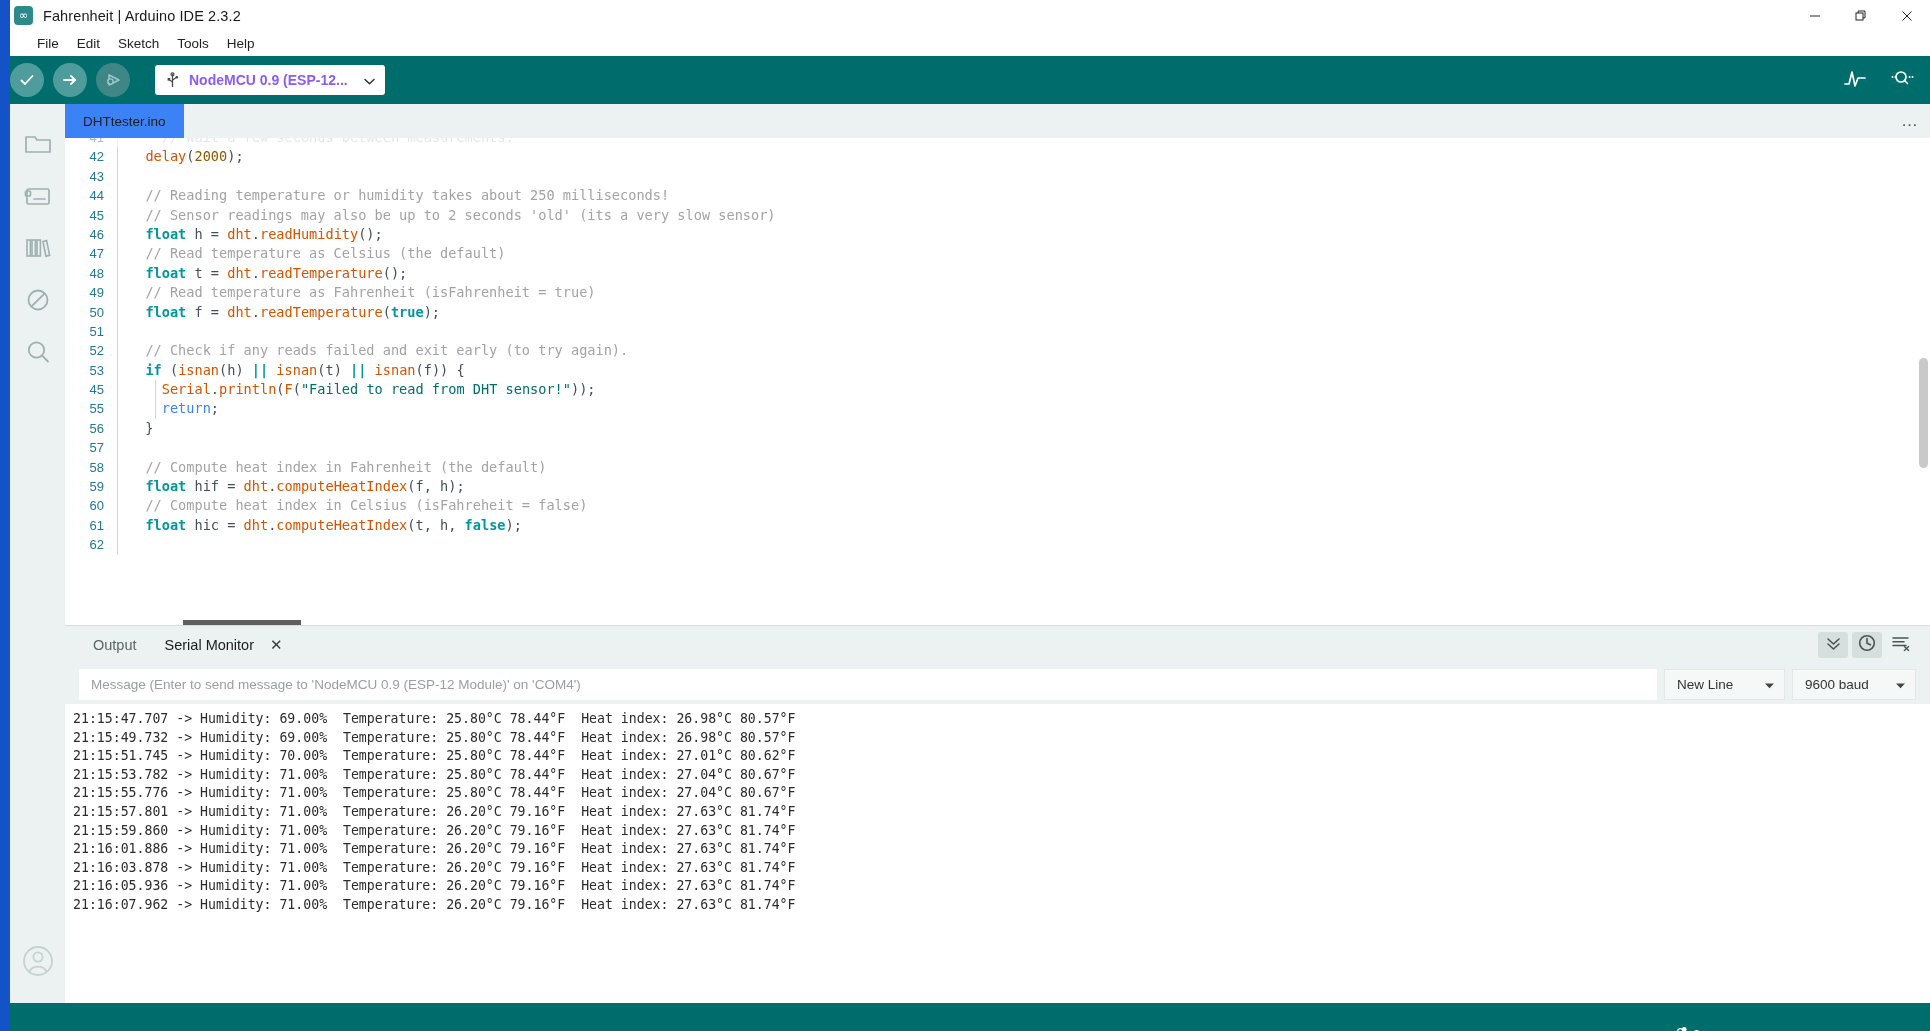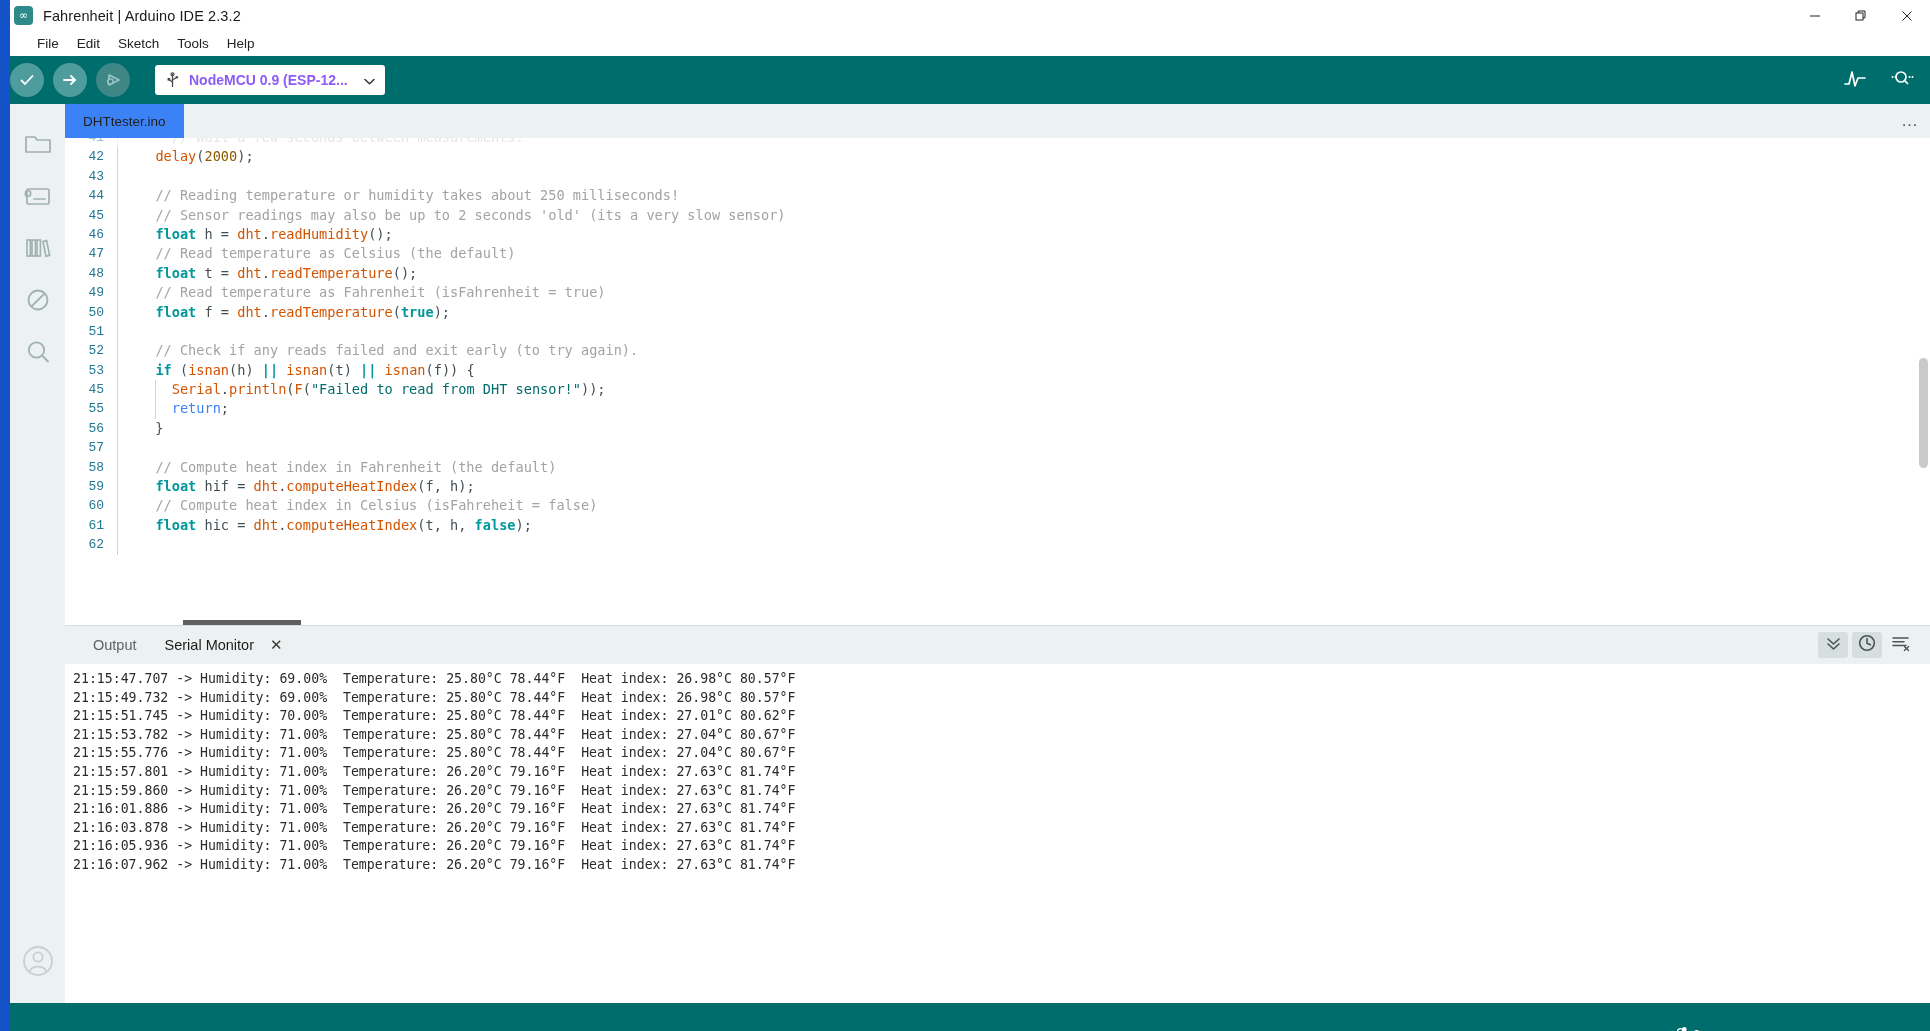--- a/index.html
+++ b/index.html
@@ -181,40 +181,40 @@
     flex: 1; min-height: 0;
     background: #ffffff;
     position: relative;
     overflow: hidden;
     display: flex;
   }
   .gutter {
     width: 52px; flex: 0 0 52px;
     padding-top: 0;
     text-align: right;
-    font-family: Liberation Mono, monospace;
+    font-family: Liberation Sans, sans-serif;
     font-size: 13px;
     color: #237893;
     user-select: none;
   }
   .gutter .ln {
     height: 19.4px; line-height: 19.4px;
     padding-right: 13px;
   }
   .code-area {
     flex: 1; min-width: 0;
     position: relative;
     font-family: "DejaVu Sans Mono", monospace;
     font-size: 13.6px;
     overflow: hidden;
     white-space: pre;
   }
   .code-line {
     height: 19.4px; line-height: 19.4px;
-    padding-left: 22px;
+    padding-left: 12px;
     position: relative;
   }
   .indent-guide {
     position: absolute; left: 0; top: 0;
     width: 1px; height: 100%;
     background: #d3d3d3;
   }
   .indent-guide.g2 { left: 38px; }
   .tk-cmt { color: #a3a3a3; }
   .tk-kw  { color: #00979c; font-weight: bold; }
@@ -584,20 +584,39 @@
                   <line x1="2" y1="7.7" x2="13" y2="7.7" stroke="#4a5656" stroke-width="1.5" stroke-linecap="round"></line>
                   <line x1="2" y1="11.4" x2="15" y2="11.4" stroke="#4a5656" stroke-width="1.5" stroke-linecap="round"></line>
                   <line x1="13.4" y1="12.6" x2="17.6" y2="16.4" stroke="#4a5656" stroke-width="1.4" stroke-linecap="round"></line>
                   <line x1="17.6" y1="12.6" x2="13.4" y2="16.4" stroke="#4a5656" stroke-width="1.4" stroke-linecap="round"></line>
                 </svg>
               </span>
             </div>
           </div>
         </div>
 
+        <div class="msg-row">
+          <input class="msg-input" type="text" placeholder="Message (Enter to send message to 'NodeMCU 0.9 (ESP-12 Module)' on 'COM4')" style="">
+          <div class="sel-box sel-line">
+            <span>New Line</span>
+            <span class="caret">
+              <svg width="11" height="7" viewBox="0 0 11 7">
+                <polygon points="1,1.5 10,1.5 5.5,6.3" fill="#444"></polygon>
+              </svg>
+            </span>
+          </div>
+          <div class="sel-box sel-baud">
+            <span>9600 baud</span>
+            <span class="caret">
+              <svg width="11" height="7" viewBox="0 0 11 7">
+                <polygon points="1,1.5 10,1.5 5.5,6.3" fill="#444"></polygon>
+              </svg>
+            </span>
+          </div>
+        </div>
 
         <div class="console" id="console"><div class="cline">21:15:47.707 -&gt; Humidity: 69.00%  Temperature: 25.80°C 78.44°F  Heat index: 26.98°C 80.57°F</div><div class="cline">21:15:49.732 -&gt; Humidity: 69.00%  Temperature: 25.80°C 78.44°F  Heat index: 26.98°C 80.57°F</div><div class="cline">21:15:51.745 -&gt; Humidity: 70.00%  Temperature: 25.80°C 78.44°F  Heat index: 27.01°C 80.62°F</div><div class="cline">21:15:53.782 -&gt; Humidity: 71.00%  Temperature: 25.80°C 78.44°F  Heat index: 27.04°C 80.67°F</div><div class="cline">21:15:55.776 -&gt; Humidity: 71.00%  Temperature: 25.80°C 78.44°F  Heat index: 27.04°C 80.67°F</div><div class="cline">21:15:57.801 -&gt; Humidity: 71.00%  Temperature: 26.20°C 79.16°F  Heat index: 27.63°C 81.74°F</div><div class="cline">21:15:59.860 -&gt; Humidity: 71.00%  Temperature: 26.20°C 79.16°F  Heat index: 27.63°C 81.74°F</div><div class="cline">21:16:01.886 -&gt; Humidity: 71.00%  Temperature: 26.20°C 79.16°F  Heat index: 27.63°C 81.74°F</div><div class="cline">21:16:03.878 -&gt; Humidity: 71.00%  Temperature: 26.20°C 79.16°F  Heat index: 27.63°C 81.74°F</div><div class="cline">21:16:05.936 -&gt; Humidity: 71.00%  Temperature: 26.20°C 79.16°F  Heat index: 27.63°C 81.74°F</div><div class="cline">21:16:07.962 -&gt; Humidity: 71.00%  Temperature: 26.20°C 79.16°F  Heat index: 27.63°C 81.74°F</div></div>
       </div>
 
     </div>
   </div>
 
   <div class="statusbar">
     <div class="sb-accent"></div>
     <div class="sb-right">

